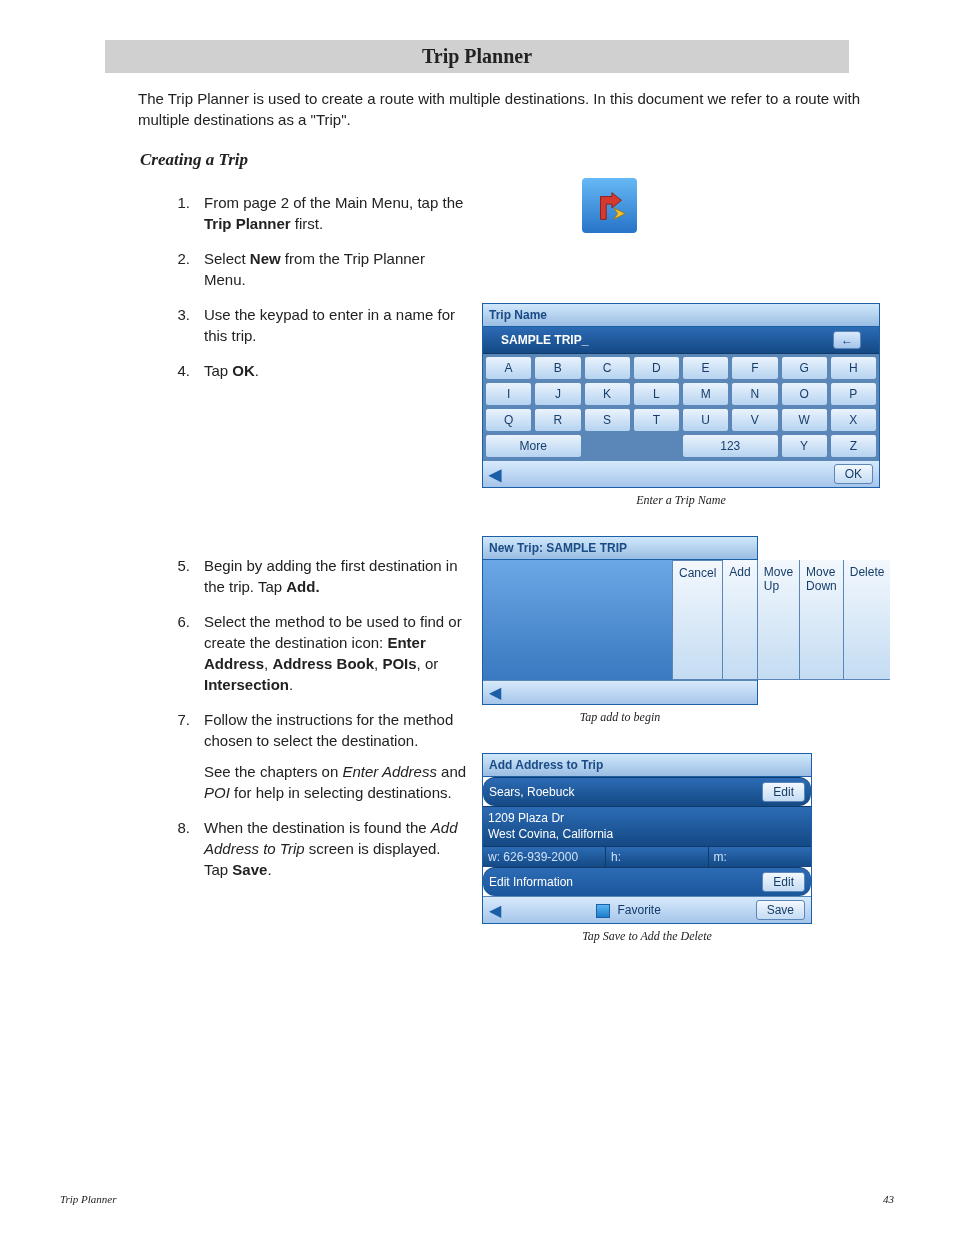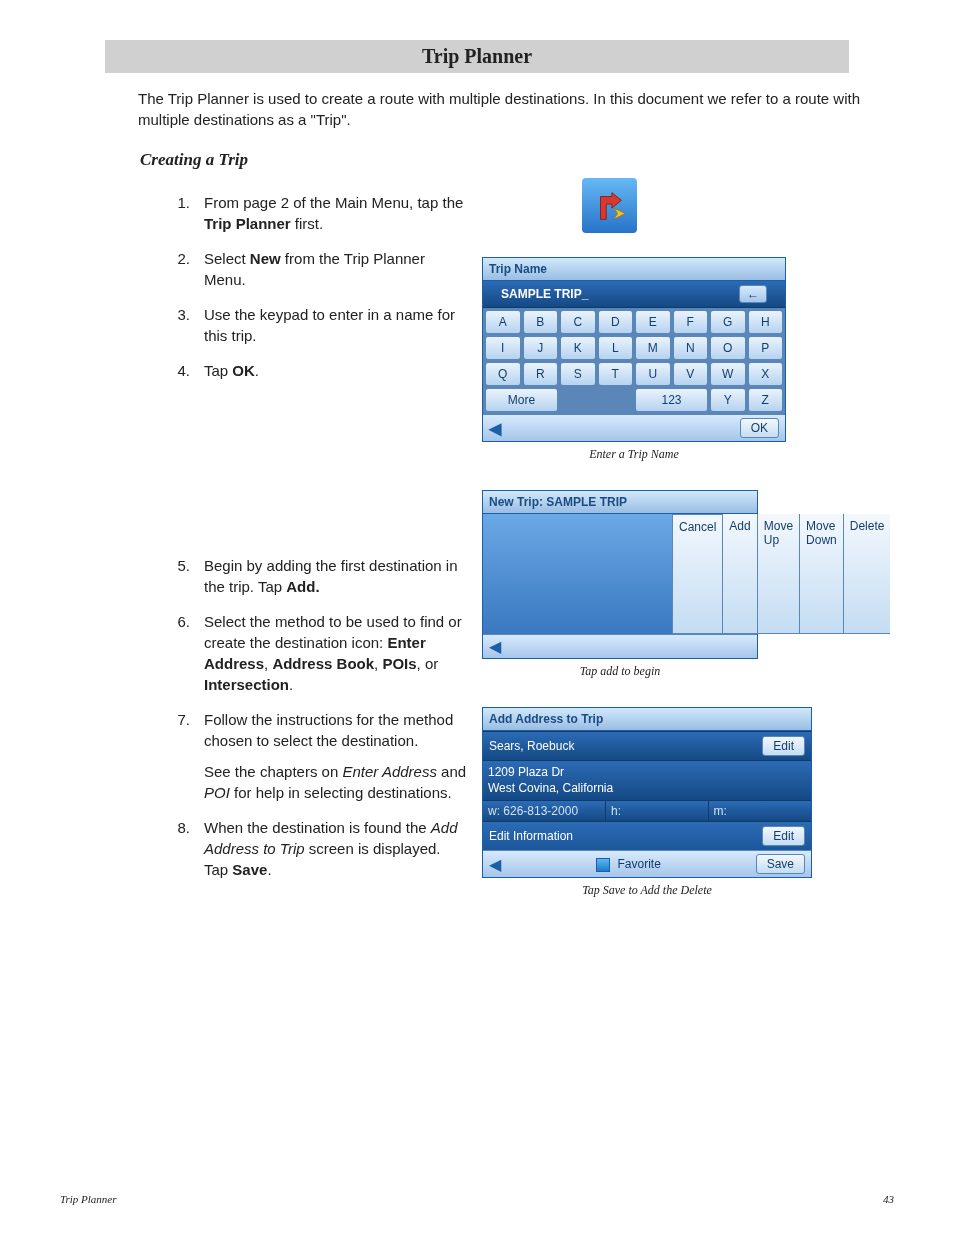--- a/index.html
+++ b/index.html
@@ -126,20 +126,21 @@
   .bottom2{ background: linear-gradient(#d7eafc,#a6c5ea); padding:2px 6px; border-top:1px solid #5a86b8;}
   .bottom2 .arrow{ color:#1a5fa8; font-size:16px;}
 
   
   .row-bar{
     background: linear-gradient(#2c6bb5,#144984);
     color:#fff; padding:4px 6px;
     display:flex; justify-content:space-between; align-items:center;
     border-top:1px solid #0f3b6b;
     font-size:12px;
+    border-radius:12px;
   }
   .row-bar.light{ background: linear-gradient(#2c6bb5,#1b569a);}
   .row-addr{
     background: linear-gradient(#2c6bb5,#144984);
     color:#fff; padding:4px 5px; font-size:12px;
     border-top:1px solid #0f3b6b; line-height:1.3;
   }
   .phone-row{
     background: linear-gradient(#2c6bb5,#144984);
     display:grid; grid-template-columns: 1.2fr 1fr 1fr;
@@ -157,21 +158,21 @@
 
   
   .footer{
     position:absolute; bottom:30px; left:60px; right:60px;
     display:flex; justify-content:space-between;
     font-size:11px; font-style: italic;
     font-family: "Times New Roman", serif;
   }
 
   
-  #screen1-wrap{ margin-top: 71px; width: 304px; margin-left:5px;}
+  #screen1-wrap{ margin-top: 117px; width: 398px; margin-left:5px;}
   #screen2-wrap{ margin-top: 28px; width: 276px; margin-left:5px;}
   #screen3-wrap{ margin-top: 28px; width: 330px; margin-left:5px;}
   
   .block1-steps{ padding-top: 6px;}
   .block2-steps{ padding-top: 230px;}
 
 </style>
 </head>
 <body>
 
@@ -316,21 +317,21 @@
         <div class="hdr">Add Address to Trip</div>
         <div class="row-bar">
           <span>Sears, Roebuck</span>
           <span class="edit-btn">Edit</span>
         </div>
         <div class="row-addr">
           <div>1209 Plaza Dr</div>
           <div>West Covina, California</div>
         </div>
         <div class="phone-row">
-          <div>w: 626-813-2000</div>
+          <div>w: 626-939-2000</div>
           <div>h:</div>
           <div>m:</div>
         </div>
         <div class="row-bar light">
           <span>Edit Information</span>
           <span class="edit-btn">Edit</span>
         </div>
         <div class="fav-bar">
           <span class="arrow">◀</span>
           <span>

